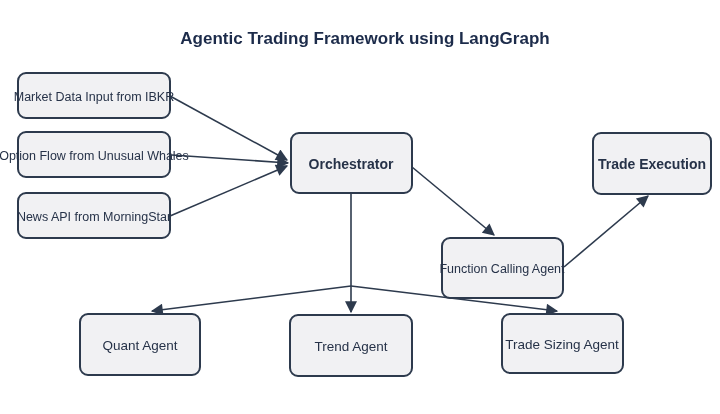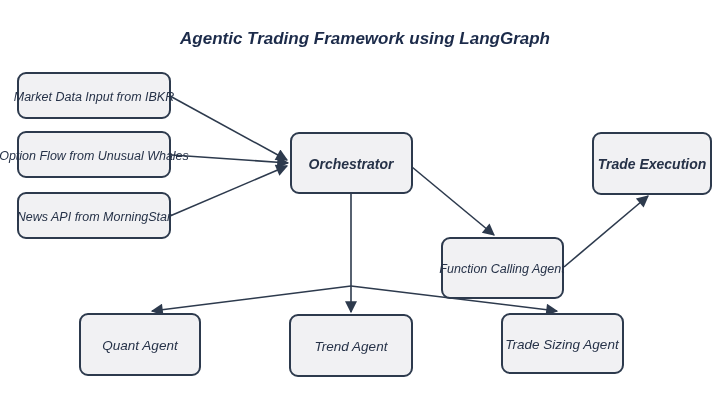--- a/index.html
+++ b/index.html
@@ -10,21 +10,20 @@
   body {
     width: 720px;
     height: 414px;
     overflow: hidden;
   }
   .canvas {
     width: 720px;
     height: 414px;
     position: relative;
     background: var(--background, #ffffff);
-    font-style: italic;
   }
   svg text {
     font-family: "Liberation Sans", "DejaVu Sans", sans-serif;
     fill: var(--node-text, #263248);
   }
   .diagram-title {
     font-size: 17px;
     font-weight: bold;
     fill: var(--title-text, #1c2b4a);
   }

